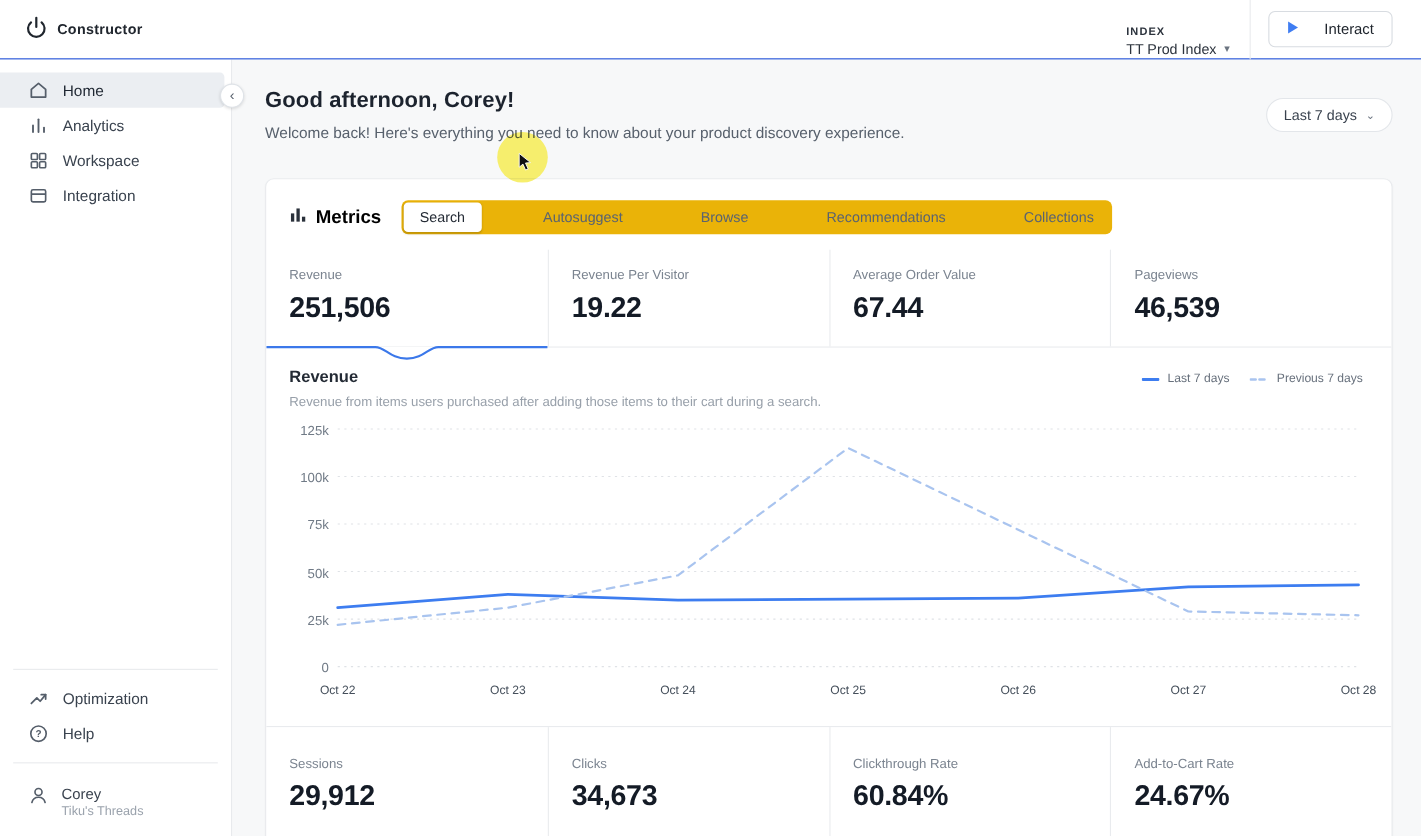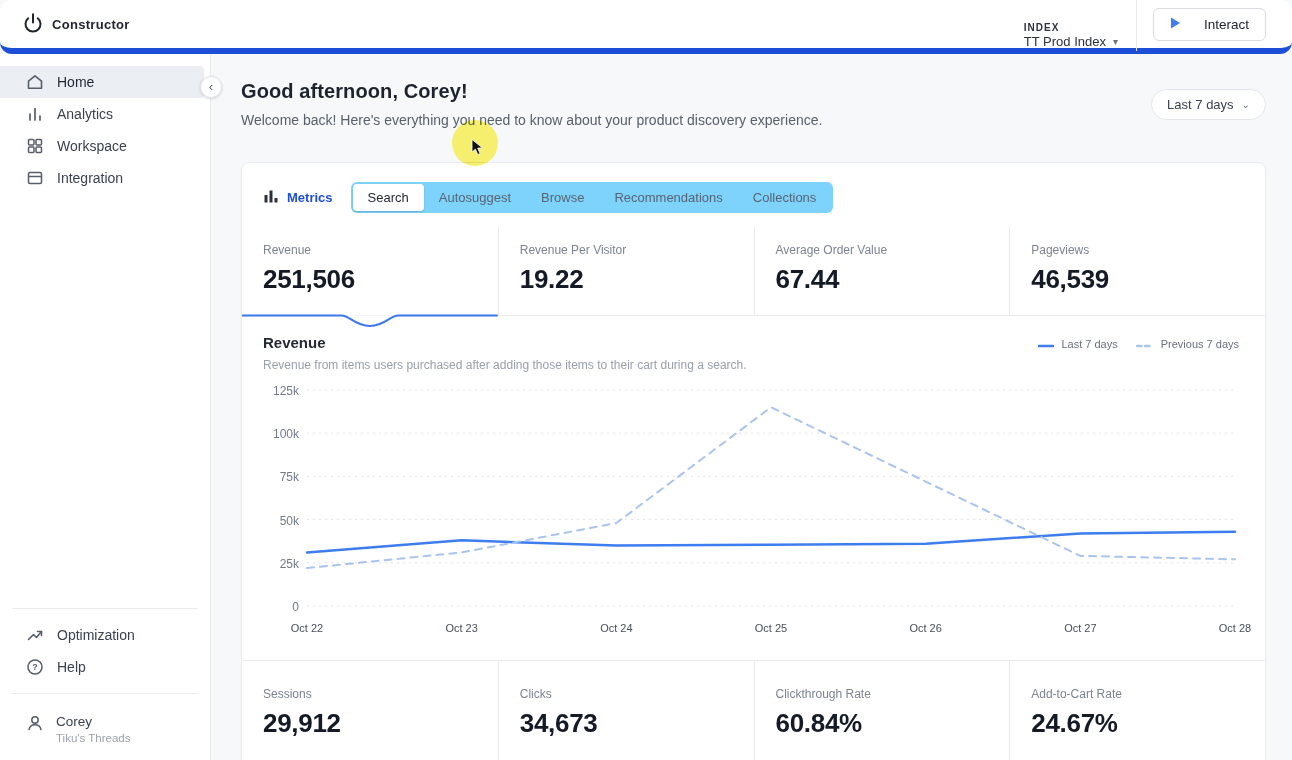--- a/index.html
+++ b/index.html
@@ -1,21 +1,21 @@
 <!DOCTYPE html>
 <html><head>
 <meta charset="utf-8">
 <style>
   * { margin:0; padding:0; box-sizing:border-box; }
   html,body { width:1292px; height:760px; overflow:hidden; background:#f7f8f9;
     font-family:"Liberation Sans", sans-serif; color:#1f2732; }
 
   
   .topbar { position:fixed; top:0; left:0; right:0; height:54px; background:#fff;
-    border-bottom:6px solid #1d4ed8; display:flex; align-items:center; z-index:30;border-radius:12px; }
+    border-bottom:1px solid #1d4ed8; display:flex; align-items:center; z-index:30; }
   .brand { display:flex; align-items:center; gap:8px; padding-left:22px; }
   .brand-name { font-size:13px; font-weight:700; letter-spacing:.3px; color:#20262e; }
   .index-block { margin-left:auto; line-height:1.25; cursor:pointer; }
   .index-label { font-size:10px; font-weight:700; letter-spacing:1px; color:#2c333d;margin-top:24px; }
   .index-value { font-size:13px; color:#2c333d; display:flex; align-items:center; gap:7px; }
   .caret { font-size:10px; color:#6b7480; }
   .topbar-divider { width:1px; height:54px; background:#e8eaed; margin:0 16px 0 18px; }
   .interact-btn { display:flex; align-items:center; gap:23px; padding:8px 16px;
     border:1px solid #d8dce1; border-radius:6px; background:#fff; margin-right:26px;
     font-size:13.5px; color:#20262e; cursor:pointer; }
@@ -51,22 +51,22 @@
     font-size:13px; color:#39424e; cursor:pointer; }
 
   .click-highlight { position:absolute; left:240px; top:66px; width:46px; height:46px;
     border-radius:50%; background:#f5ec4e; opacity:.82; mix-blend-mode:multiply; z-index:5; }
   .mouse-cursor { position:absolute; left:259px; top:85px; z-index:6; }
 
   
   .card { margin:34px 26px 0 29px; background:#fff; border:1px solid #e9ebee; border-radius:8px;
     height:640px; box-shadow:0 1px 2px rgba(16,24,40,.04); overflow:hidden; }
   .card-header { display:flex; align-items:center; padding:19px 21px 14px; }
-  .card-title { font-size:13px; font-weight:700; color:#1d4ed8; display:flex; align-items:center; gap:8px; }
-  .tabs { display:flex; background:#7dd3fc; border-radius:6px; padding:2px; margin-left:18px; }
+  .card-title { font-size:17px; font-weight:700; color:#000000; display:flex; align-items:center; gap:8px; }
+  .tabs { display:flex; background:#eab308; border-radius:6px; padding:2px; margin-left:18px;gap:41px; }
   .tab { padding:6px 15px; font-size:13px; color:#5a6370; border-radius:4px; cursor:pointer; white-space:nowrap; }
   .tab.active { background:#fff; color:#242b35; font-weight:500; box-shadow:0 1px 2px rgba(0,0,0,.18); }
 
   .tiles { display:grid; grid-template-columns:repeat(4,1fr); border-bottom:1px solid #e9ebee; }
   .tile { padding:16px 21px 20px; cursor:pointer; position:relative; }
   .tile + .tile { border-left:1px solid #e9ebee; }
   .tile-label { font-size:12px; color:#7b8490; }
   .tile-value { font-size:26px; font-weight:700; color:#141b26; margin-top:7px; letter-spacing:-.3px; }
   .tile-notch { position:absolute; left:0; bottom:-13px; width:100%; height:14px; z-index:2; }
 

